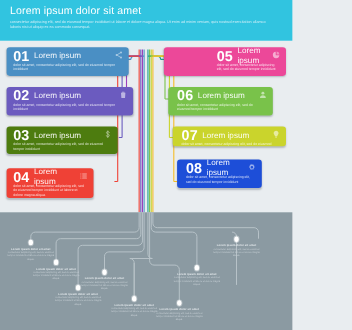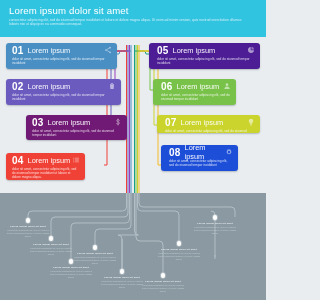--- a/index.html
+++ b/index.html
@@ -45,21 +45,21 @@
     box-shadow:0 1px 1.6px rgba(60,70,80,.30);
     overflow:hidden;
     box-sizing:border-box;
   }
   .card-head{
     display:flex;align-items:center;
     padding:1.5px 5px 0 6px;
     height:11px;
   }
   .card-num{
-    color:#ffffff;font-size:10px;font-weight:700;
+    color:#ffffff;font-size:13px;font-weight:700;
     letter-spacing:.2px;line-height:9px;
   }
   .card-title{
     color:#ffffff;font-size:7.4px;font-weight:400;
     margin-left:4px;line-height:9px;opacity:.95;
   }
   .card-ico{
     margin-left:auto;width:9px;height:9px;
     display:flex;align-items:center;justify-content:center;
     opacity:.55;
@@ -168,21 +168,21 @@
         <span class="card-title">Lorem ipsum</span>
         <span class="card-ico">
           <svg viewBox="0 0 24 24" fill="#ffffff">
             <path d="M6 7h12l-1 14H7L6 7zm3-3h6l1 2H8l1-2z"></path>
           </svg>
         </span>
       </div>
       <div class="card-body">dolor sit amet, consectetur adipiscing elit, sed do eiusmod tempor incididunt</div>
     </div>
 
-    <div class="card" style="left:6px;top:78px;width:101px;height:25px;background:#701a75;margin-left:20px;">
+    <div class="card" style="left:6px;top:78px;width:101px;height:25px;background:#4d7c0f;">
       <div class="card-head">
         <span class="card-num">03</span>
         <span class="card-title">Lorem ipsum</span>
         <span class="card-ico">
           <svg viewBox="0 0 24 24" fill="none" stroke="#ffffff" stroke-width="2.4" stroke-linecap="round">
             <path d="M12 3 V21"></path>
             <path d="M16 7.5 C16 5.5 14 4.8 12 4.8 C10 4.8 8.2 5.7 8.2 7.8 C8.2 12 16 10.5 16 15 C16 17.6 14 18.8 12 18.8 C9.6 18.8 8 17.8 8 16"></path>
           </svg>
         </span>
       </div>
@@ -200,35 +200,35 @@
             <rect x="3" y="10.7" width="3" height="2.6" rx="1"></rect>
             <rect x="8" y="10.7" width="13" height="2.6" rx="1"></rect>
             <rect x="3" y="16.4" width="3" height="2.6" rx="1"></rect>
             <rect x="8" y="16.4" width="13" height="2.6" rx="1"></rect>
           </svg>
         </span>
       </div>
       <div class="card-body">dolor sit amet, consectetur adipiscing elit, sed do eiusmod tempor incididunt ut labore et dolore magna aliqua.</div>
     </div>
 
-    <div class="card rightcard" style="left:149px;top:6px;width:111px;height:26px;background:#4c1d95;">
+    <div class="card rightcard" style="left:149px;top:6px;width:111px;height:26px;background:#ec4899;padding-left:40px;">
       <div class="card-head">
         <span class="card-num">05</span>
         <span class="card-title">Lorem ipsum</span>
         <span class="card-ico">
           <svg viewBox="0 0 24 24" fill="#ffffff">
             <path d="M11 3 A9 9 0 1 0 21 13 H11 Z"></path>
             <path d="M13.4 2.6 A9 9 0 0 1 21.4 10.6 H13.4 Z" opacity=".7"></path>
           </svg>
         </span>
       </div>
       <div class="card-body">dolor sit amet, consectetur adipiscing elit, sed do eiusmod tempor incididunt</div>
     </div>
 
-    <div class="card rightcard" style="left:153px;top:42px;width:83px;height:26px;background:#79c24a;">
+    <div class="card rightcard" style="left:153px;top:42px;width:95px;height:26px;background:#79c24a;">
       <div class="card-head">
         <span class="card-num">06</span>
         <span class="card-title">Lorem ipsum</span>
         <span class="card-ico">
           <svg viewBox="0 0 24 24" fill="#ffffff">
             <circle cx="12" cy="8" r="4"></circle>
             <path d="M4 21 C4 16.3 7.6 13.6 12 13.6 C16.4 13.6 20 16.3 20 21 Z"></path>
           </svg>
         </span>
       </div>

